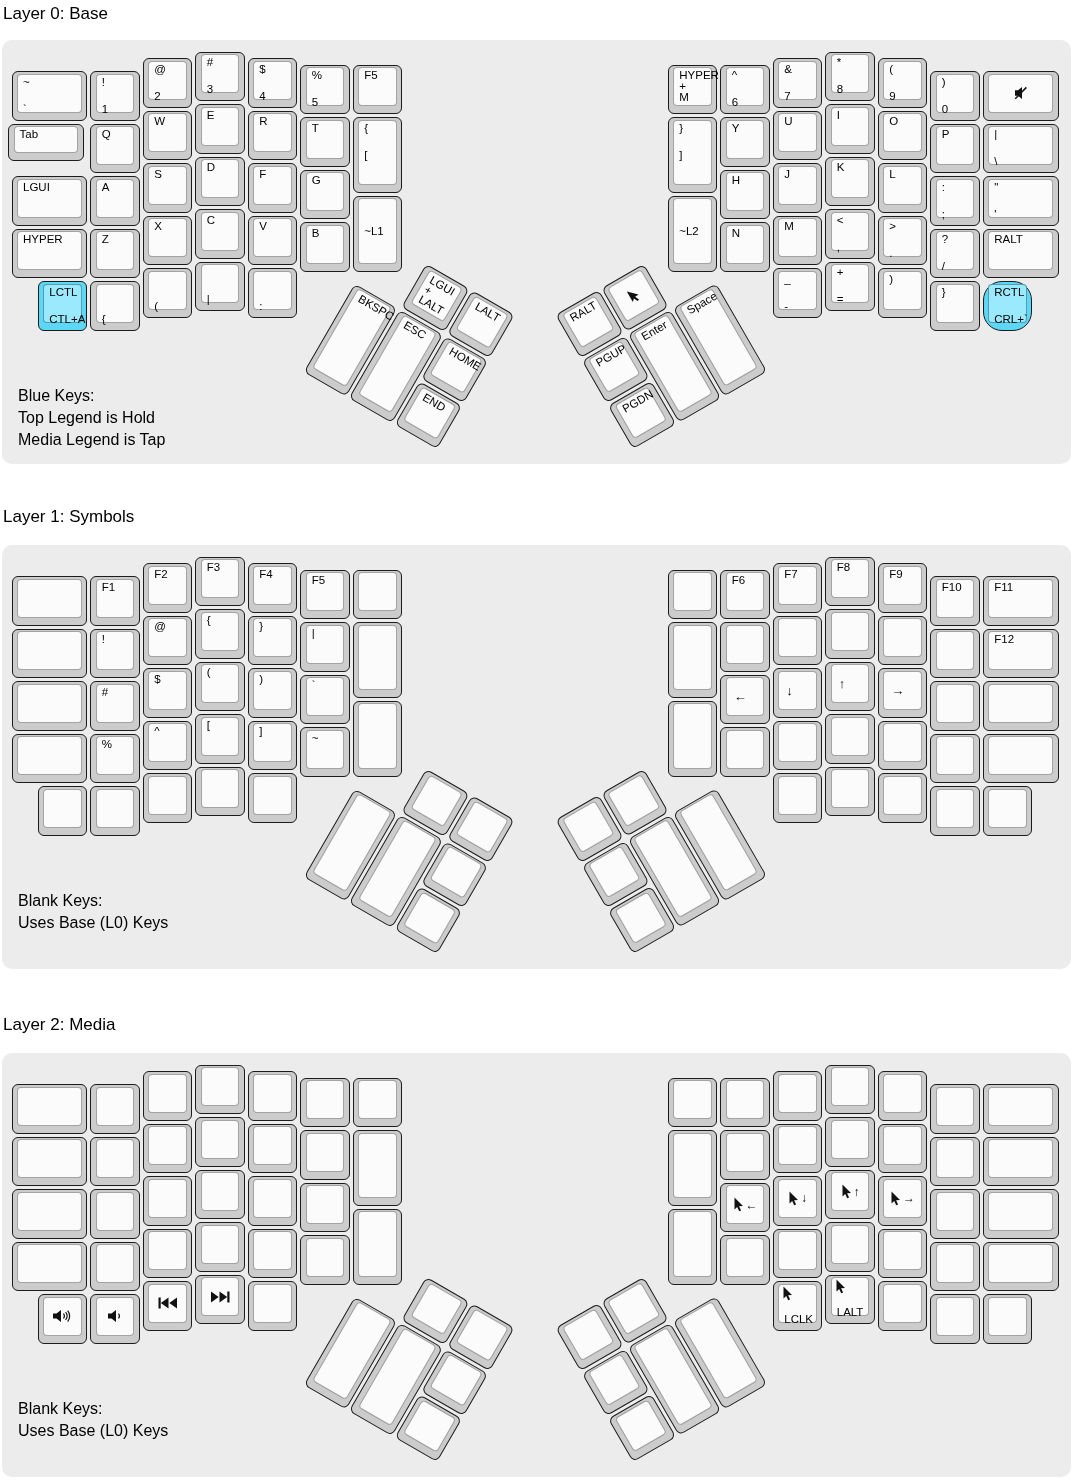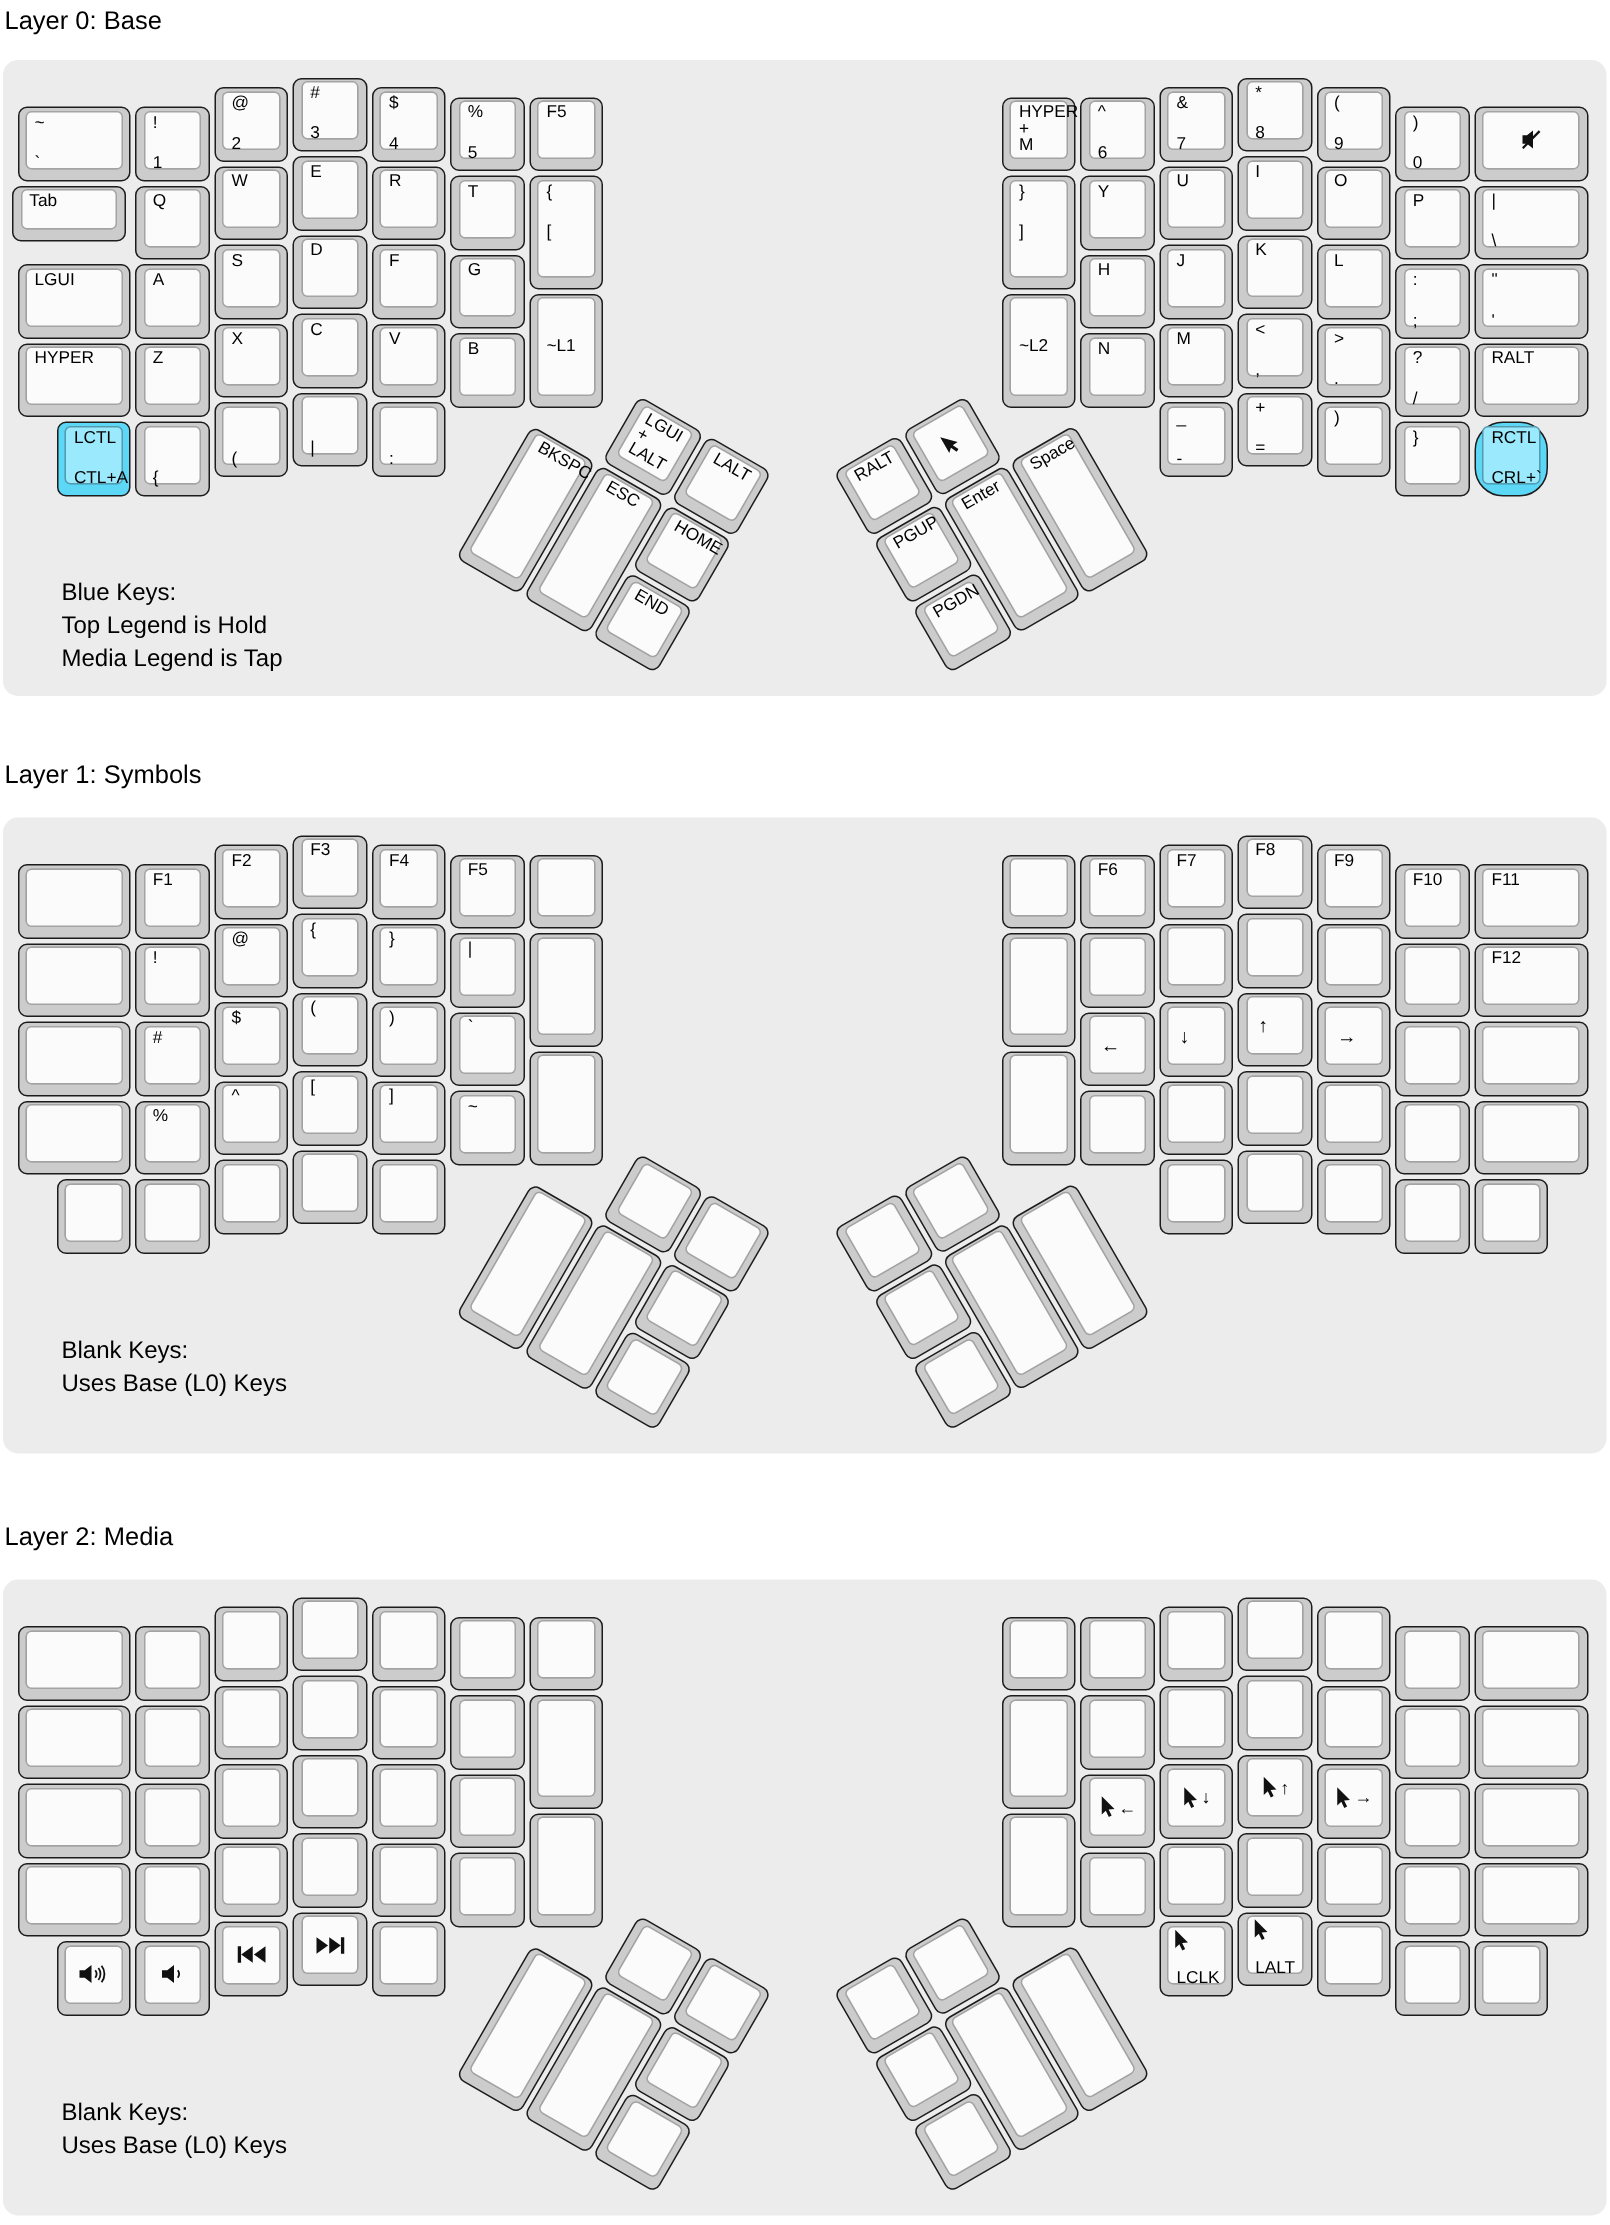--- a/index.html
+++ b/index.html
@@ -11,21 +11,21 @@
   }
   .layer-title{
     position:absolute;left:3px;font-size:17px;line-height:20px;color:var(--legend,#000);
   }
   .panel{
     position:absolute;left:2px;width:1069px;height:424px;
     background:var(--panel-bg,#ececec);border-radius:10px;
   }
   .board{position:absolute;inset:0;}
   .caption{
-    position:absolute;left:16px;top:345px;font-size:16px;line-height:22px;color:var(--legend,#000);margin-left:23px;
+    position:absolute;left:16px;top:345px;font-size:16px;line-height:22px;color:var(--legend,#000);
   }
   .key{
     position:absolute;box-sizing:border-box;
     background:var(--key-side,#cccccc);
     border:1.5px solid var(--key-border,#1c1c1c);
     border-radius:6px;
   }
   .key .cap{
     position:absolute;left:4.5px;right:4.5px;top:1.5px;bottom:7px;
     background:var(--key-top,#fbfbfb);

